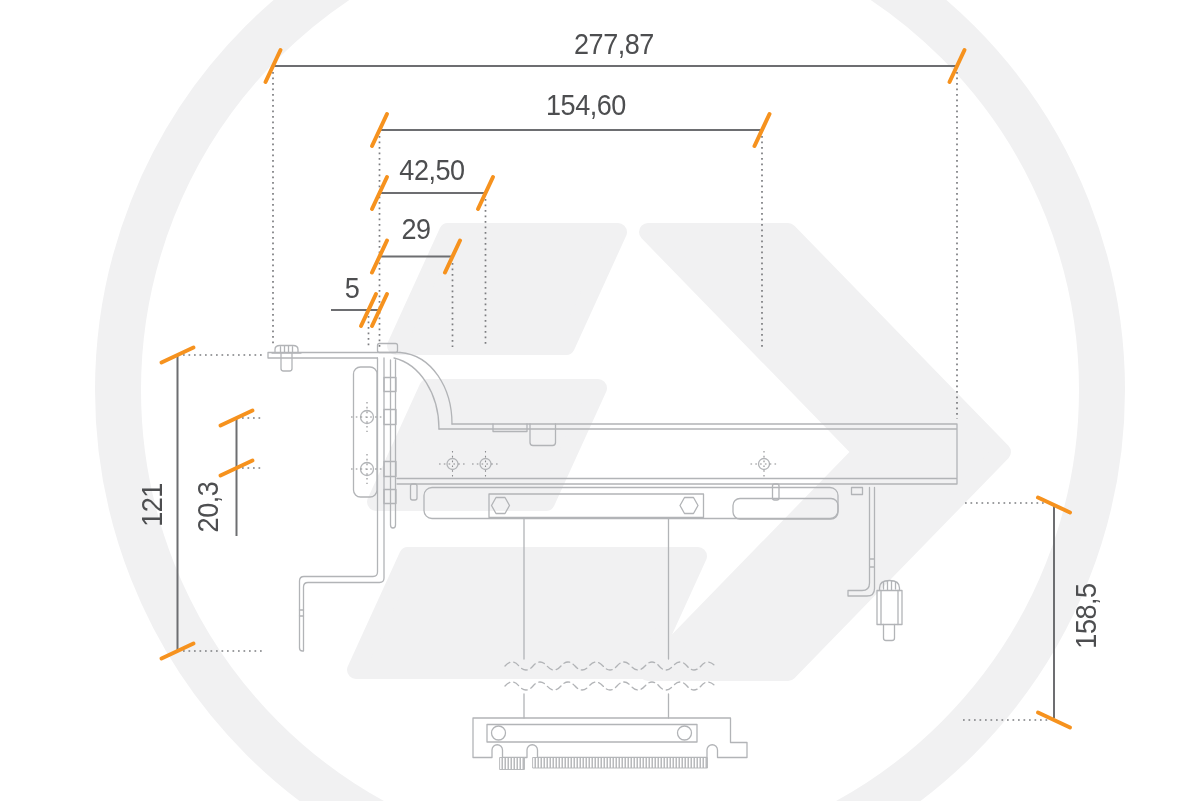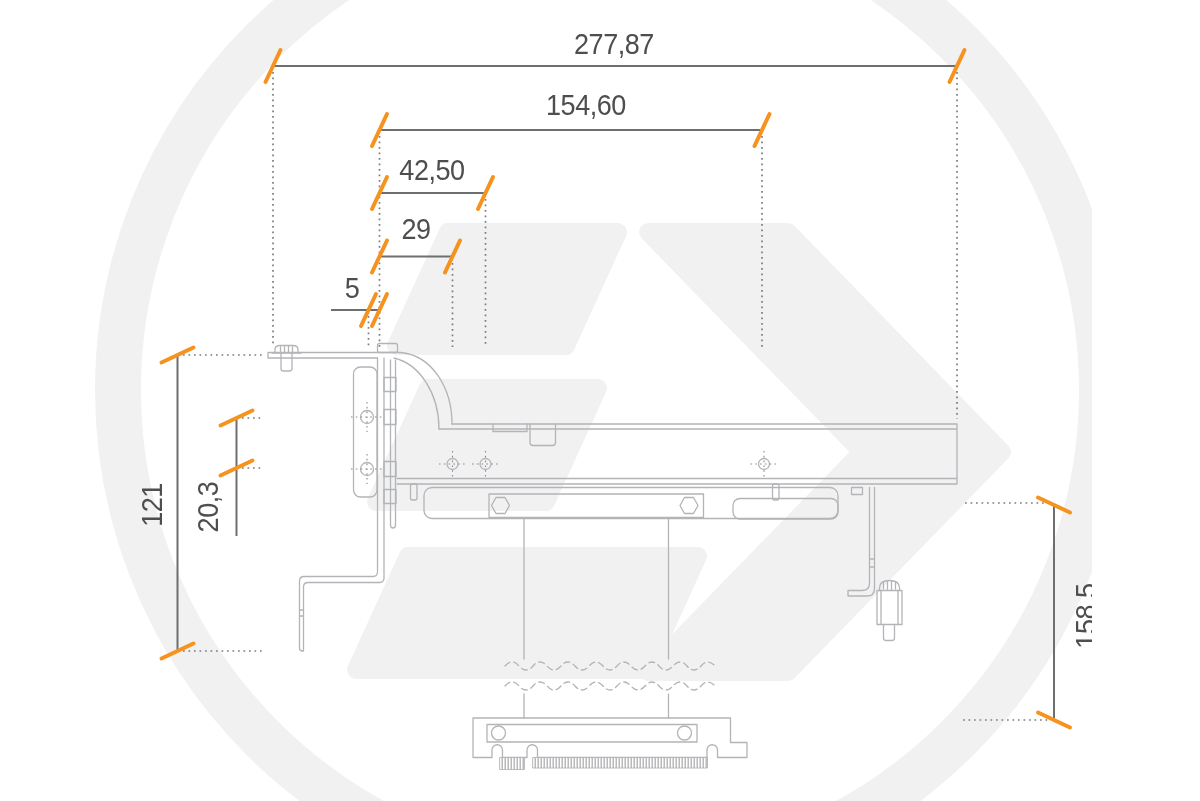--- a/index.html
+++ b/index.html
@@ -1,17 +1,17 @@
 <!DOCTYPE html>
 <html><head>
 <meta charset="utf-8">
 <style>
   html,body{margin:0;padding:0;background:#ffffff;}
   .canvas{
-    position:relative;width:1092px;height:801px;background:#ffffff;
+    position:relative;width:1200px;height:801px;background:#ffffff;
     overflow:hidden;font-family:"Liberation Sans",sans-serif;
   }
   .canvas svg{position:absolute;left:0;top:0;}
   .dim-label{
     position:absolute;
     font-family:"Liberation Sans",sans-serif;
     font-size:30px;
     letter-spacing:-0.5px;
     color:#4d4e50;
     white-space:nowrap;

